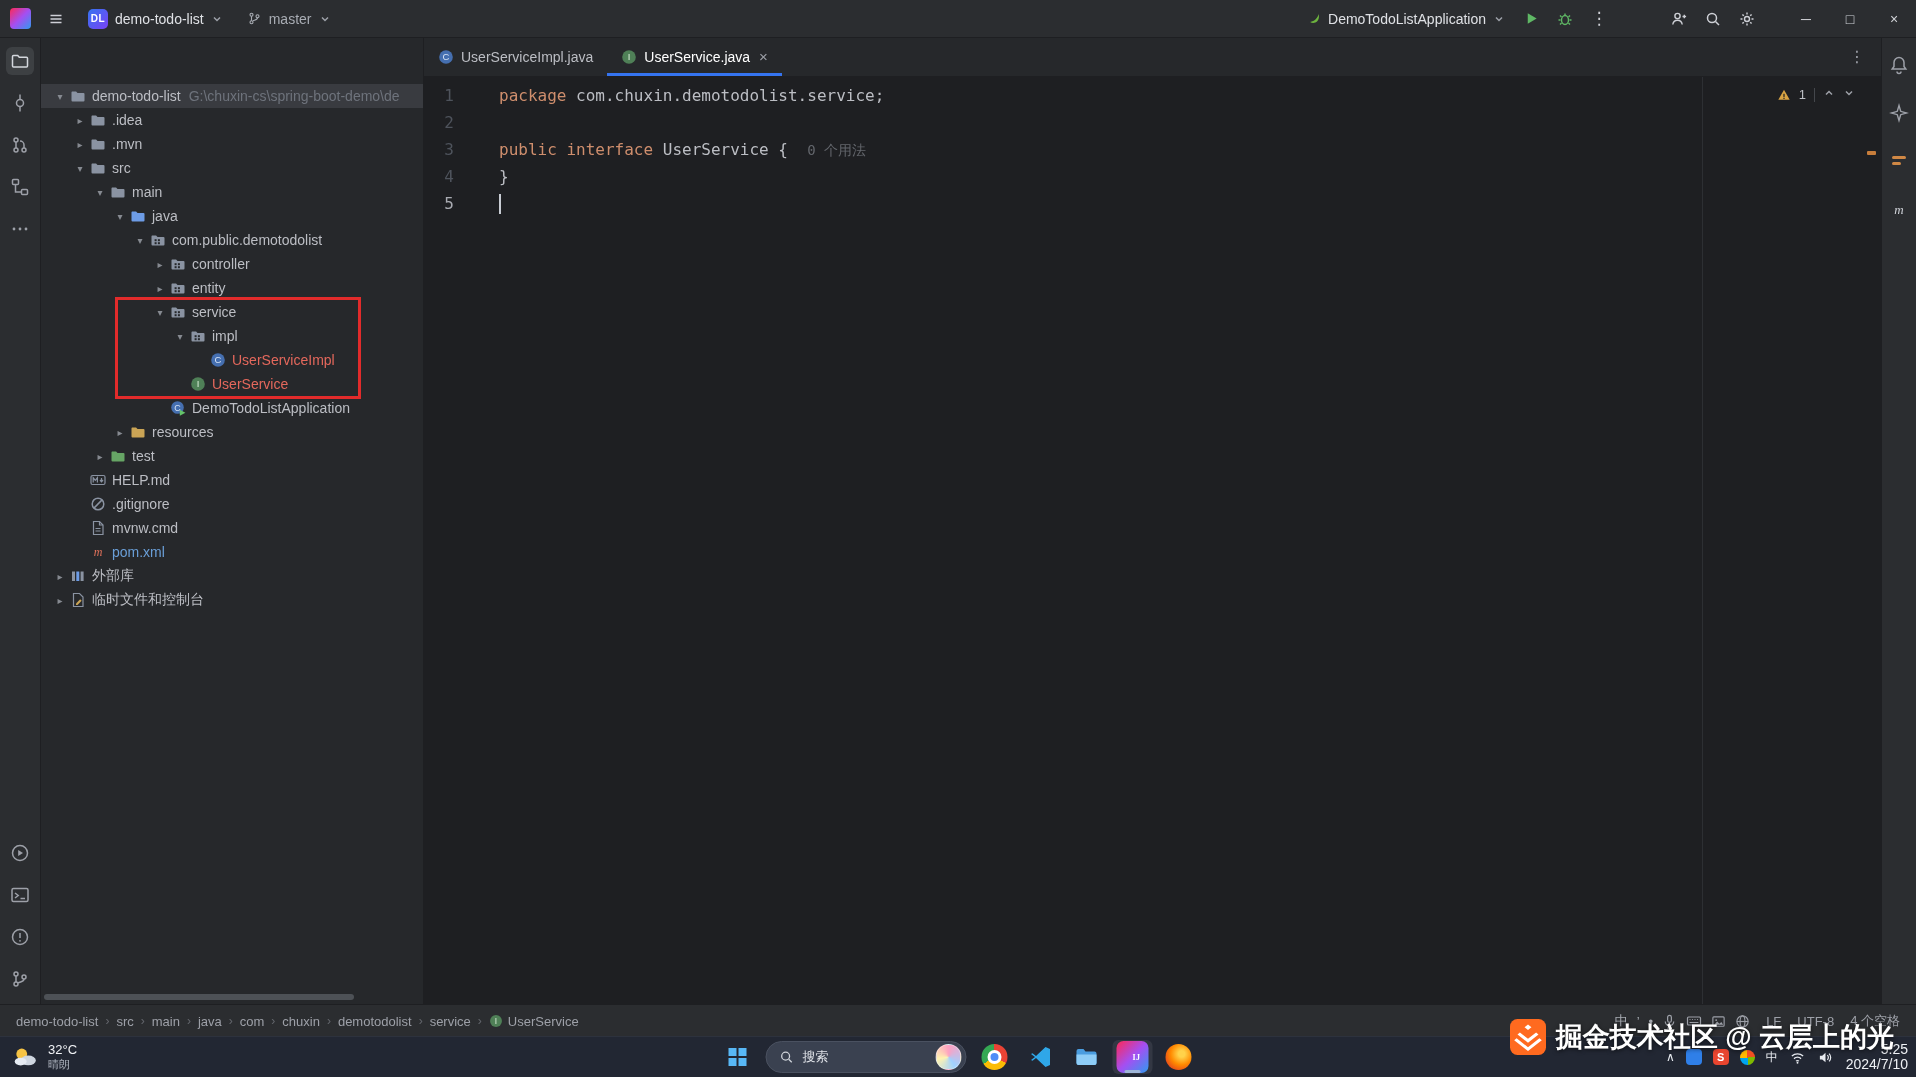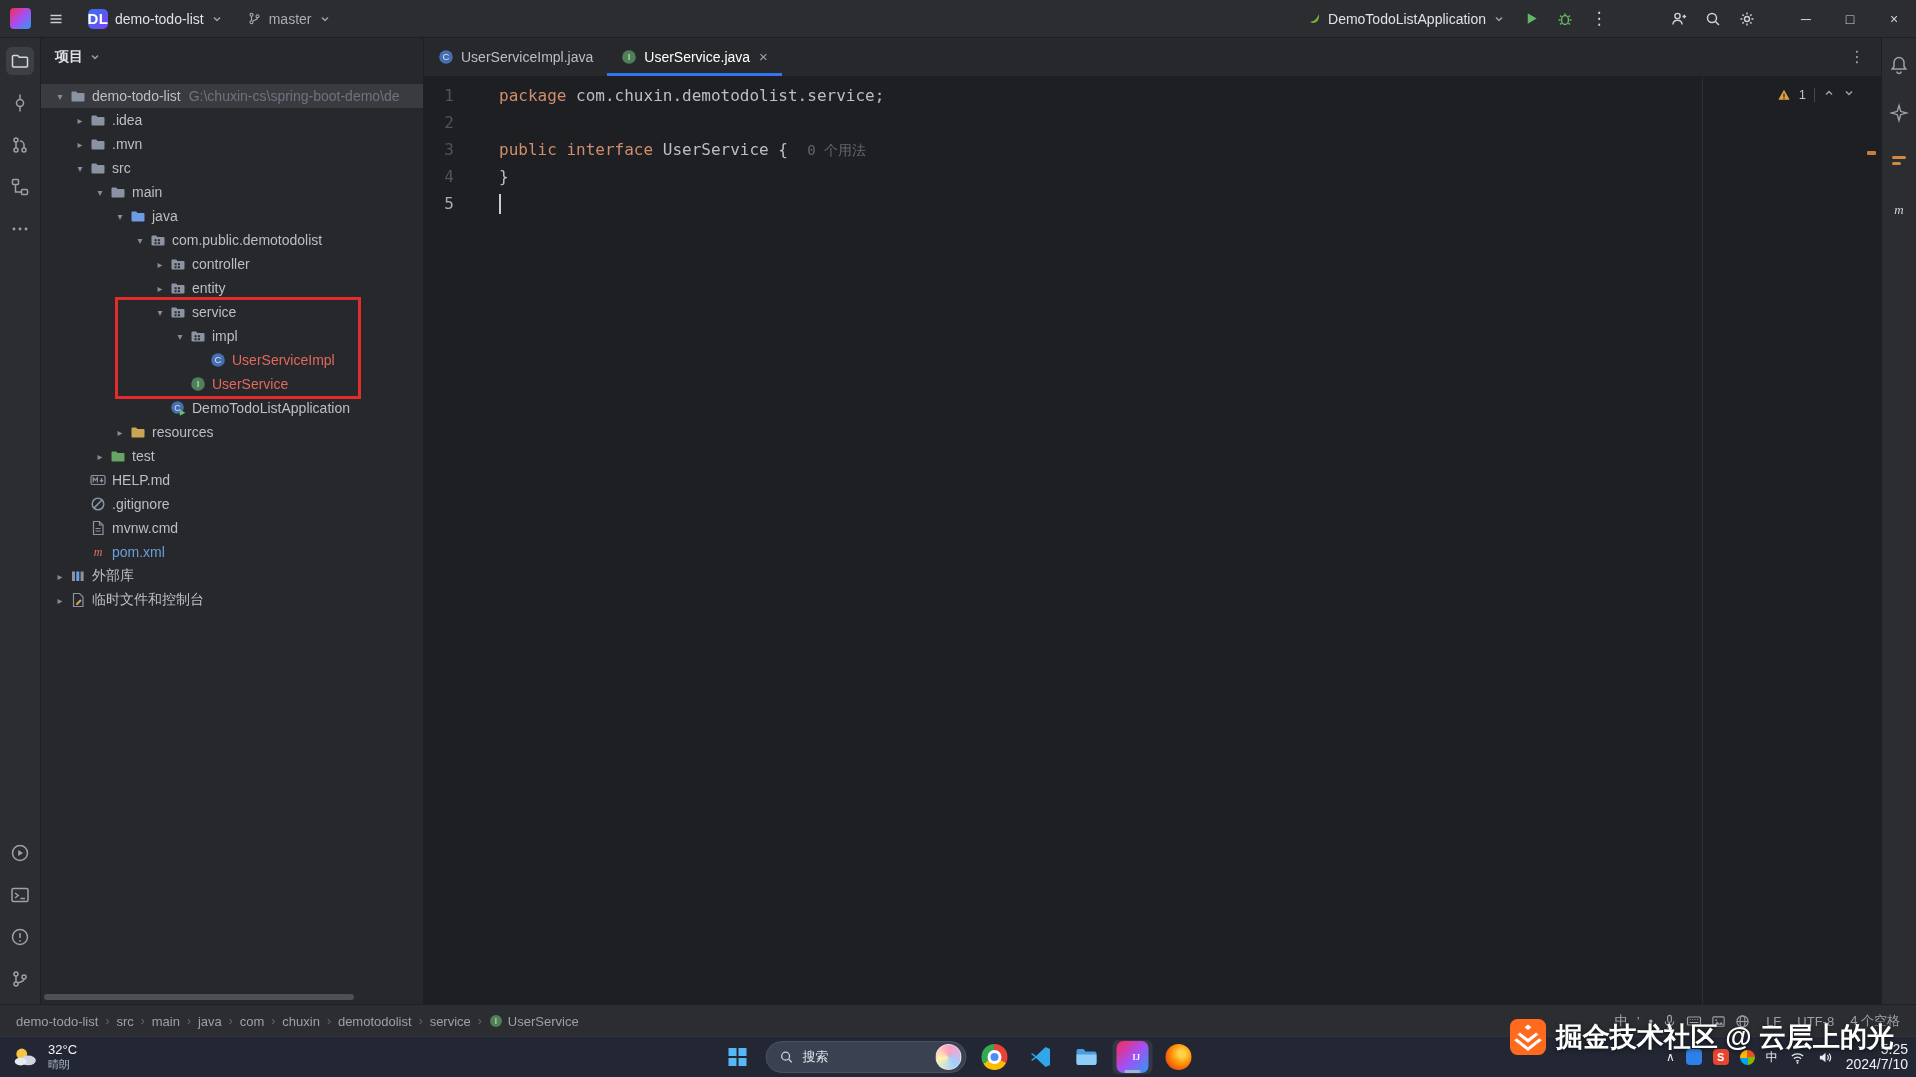--- a/index.html
+++ b/index.html
@@ -8,21 +8,21 @@
   .icon{display:inline-flex;align-items:center;justify-content:center;}
   .icon svg{display:block;}
 
   
   .titlebar{position:absolute;top:0;left:0;right:0;height:37px;background:#2b2d30;border-bottom:1px solid #1e1f22;display:flex;align-items:center;color:#dfe1e5;font-size:14px;z-index:10;}
   .tb-left{display:flex;align-items:center;gap:10px;padding-left:10px;}
   .app-logo{width:21px;height:21px;border-radius:4px;background:linear-gradient(135deg,#fe2857 0%,#a44ff2 50%,#2f9bf0 100%);}
   .tb-btn{width:30px;height:28px;display:flex;align-items:center;justify-content:center;border-radius:6px;color:#ced0d6;}
   .tb-group{display:flex;align-items:center;gap:7px;padding:3px 7px;border-radius:6px;white-space:nowrap;}
   .tb-group.dim{color:#a8acb3;}
-  .dl-badge{width:20px;height:20px;border-radius:5px;background:linear-gradient(135deg,#3574f0,#7a42f4);color:#fff;font-size:15px;font-weight:700;display:flex;align-items:center;justify-content:center;letter-spacing:.5px;}
+  .dl-badge{width:20px;height:20px;border-radius:5px;background:linear-gradient(135deg,#3574f0,#7a42f4);color:#fff;font-size:10px;font-weight:700;display:flex;align-items:center;justify-content:center;letter-spacing:.5px;}
   .tb-right{margin-left:auto;display:flex;align-items:center;gap:4px;}
   .dots{font-size:17px;color:#ced0d6;}
   .gap-left{margin-left:46px;}
   .win-controls{display:flex;margin-left:18px;height:37px;}
   .wc{width:44px;height:37px;display:flex;align-items:center;justify-content:center;color:#d0d2d7;font-size:14px;}
   .chev-dn{display:inline-flex;}
 
   
   .ide-body{position:absolute;top:37px;left:0;right:0;bottom:72px;display:flex;}
   .strip-left{width:40px;background:#2b2d30;border-right:1px solid #1e1f22;display:flex;flex-direction:column;align-items:center;padding:10px 0 12px;gap:14px;}
@@ -284,28 +284,20 @@
                 <circle cx="6" cy="15" r="2"></circle>
                 <circle cx="14" cy="8" r="2"></circle>
                 <path d="M6 7v6M14 10c0 3-4 2.5-6 4"></path>
               </svg>
             </span>
           </div>
         </div>
     </nav>
 
     <aside class="project-panel">
-      <div class="panel-header">
-        <span>项目</span>
-        <span class="chev-dn">
-            <svg width="12" height="12" viewBox="0 0 12 12" fill="none" stroke="#9da0a8" stroke-width="1.5">
-              <path d="M3 4.5l3 3 3-3"></path>
-            </svg>
-          </span>
-      </div>
       <div class="tree">
           <div class="tree-row selected" style="padding-left: 10px;">
             <span class="chev">▾</span>
             <span class="icon ticon">
               <svg width="16" height="16" viewBox="0 0 16 16">
                 <path d="M1.5 4.5c0-.6.4-1 1-1h3.6l1.4 1.6h6a1 1 0 0 1 1 1v6.4a1 1 0 0 1-1 1h-11a1 1 0 0 1-1-1z" fill="#8a93a2"></path>
               </svg>
             </span>
             <span class="tlabel">demo-todo-list</span>
             <span class="tsuffix">G:\chuxin-cs\spring-boot-demo\de</span>

